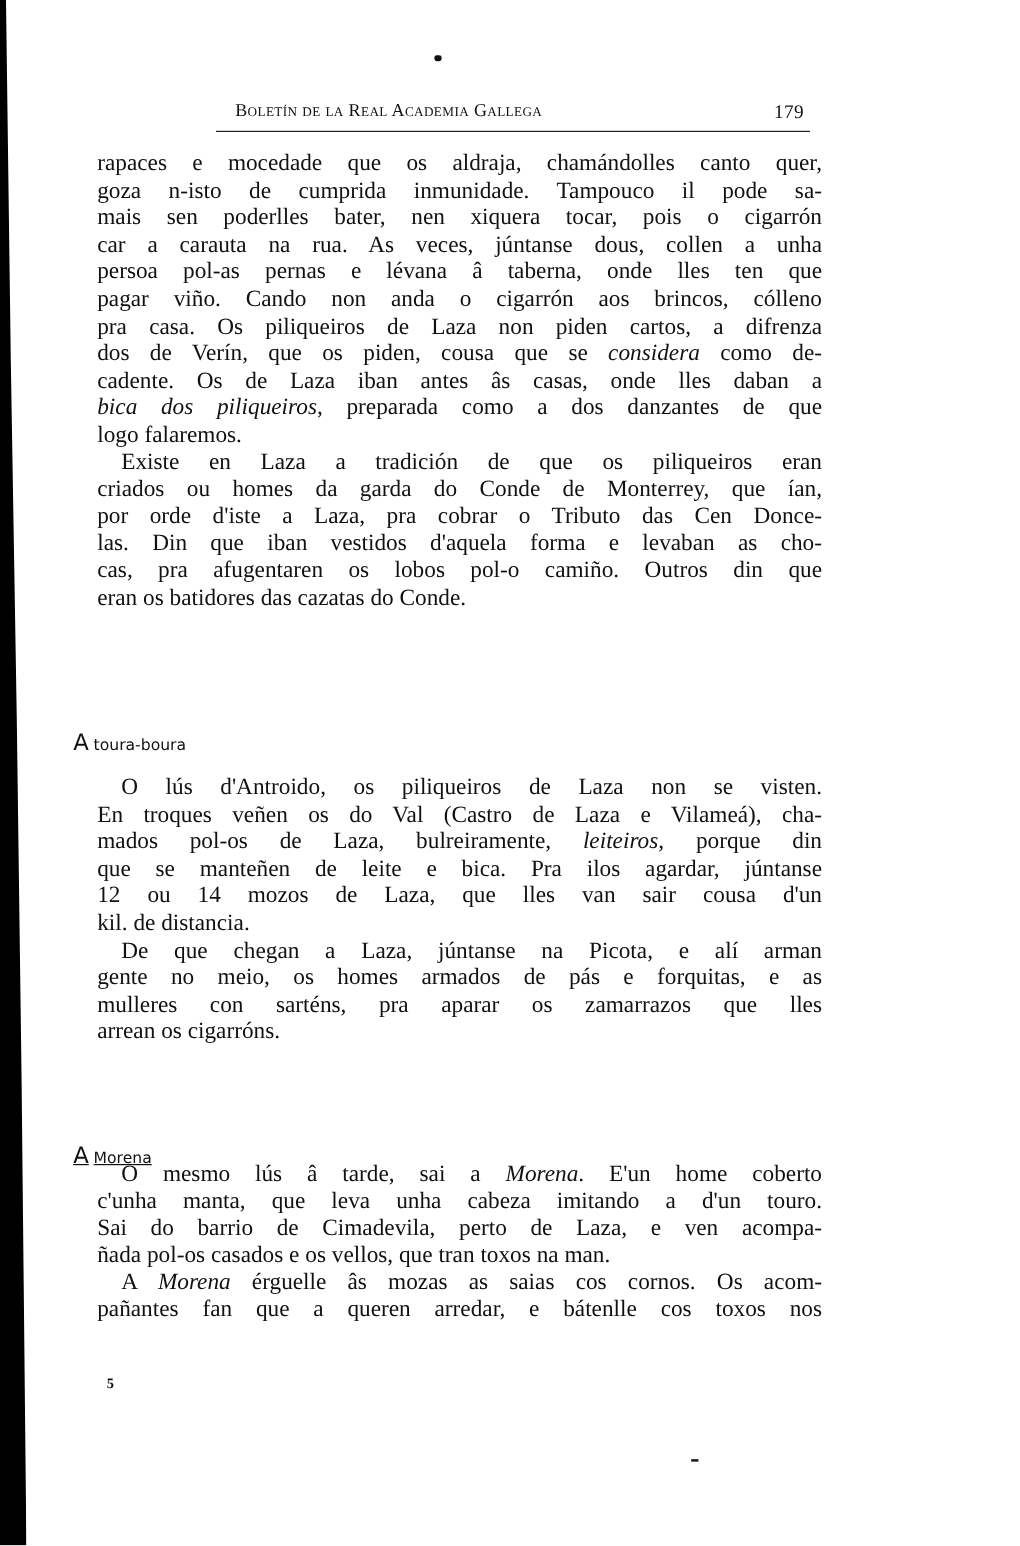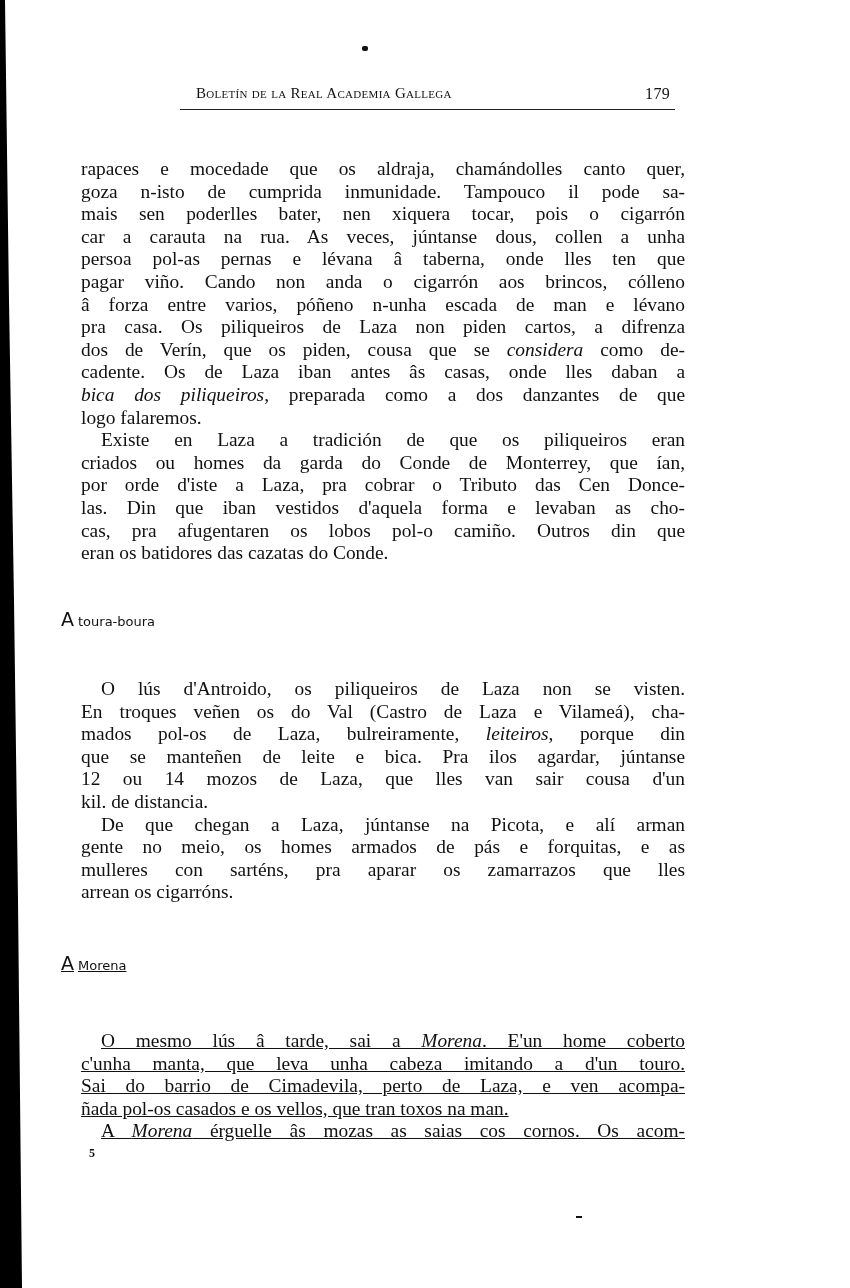--- a/index.html
+++ b/index.html
@@ -14,21 +14,21 @@
     }
     .stray-mark { position: absolute; left: 362px; top: 46px; width: 6px; height: 5px; background: #111; border-radius: 2px; }
     .stray-dash { position: absolute; left: 576px; top: 1216px; width: 6px; height: 2px; background: #111; }
     .running-head {
       position: absolute; left: 196px; top: 85px; width: 480px; height: 20px;
       font-variant: small-caps; font-size: 15px; letter-spacing: 0.3px;
     }
     .running-head .title { position: absolute; left: 0; top: 0; }
     .running-head .page-num { position: absolute; right: 6px; top: 0; font-size: 16px; }
     .head-rule { position: absolute; left: 180px; top: 109px; width: 495px; height: 1px; background: #222; }
-    .column { position: absolute; left: 81px; top: 126px; width: 604px; margin-top: 32px; }
+    .column { position: absolute; left: 81px; top: 126px; width: 604px; }
     .para { margin: 0; font-size: 19.4px; line-height: 22.6px; text-align: justify; text-align-last: left; }
     .para .ln { display: block; white-space: nowrap; text-align: justify; text-align-last: justify; }
     .para .ln.last { text-align-last: left; }
     .para.indent .ln.first { padding-left: 20px; }
     .section-heading {
       font-family: "DejaVu Sans", "Liberation Sans", sans-serif; font-size: 13px;
       margin: 0; height: 22px; line-height: 22px; position: absolute; left: 61px;
     }
     .section-heading .cap { font-size: 19px; margin-right: 4px; }
     .foot-sig { position: absolute; left: 89px; top: 1146px; font-size: 12px; font-weight: bold; }
@@ -48,21 +48,20 @@
 <div class="head-rule"></div>
 
 <div class="column" style="top:126px;">
   <div class="para">
     <span class="ln">rapaces e mocedade que os aldraja, chamándolles canto quer,</span>
     <span class="ln">goza n-isto de cumprida inmunidade. Tampouco il pode sa-</span>
     <span class="ln">mais sen poderlles bater, nen xiquera tocar, pois o cigarrón</span>
     <span class="ln">car a carauta na rua. As veces, júntanse dous, collen a unha</span>
     <span class="ln">persoa pol-as pernas e lévana â taberna, onde lles ten que</span>
     <span class="ln">pagar viño. Cando non anda o cigarrón aos brincos, cólleno</span>
-    <span class="ln">â forza entre varios, póñeno n-unha escada de man e lévano</span>
     <span class="ln">pra casa. Os piliqueiros de Laza non piden cartos, a difrenza</span>
     <span class="ln">dos de Verín, que os piden, cousa que se <i>considera</i> como de-</span>
     <span class="ln">cadente. Os de Laza iban antes âs casas, onde lles daban a</span>
     <span class="ln"><i>bica dos piliqueiros</i>, preparada como a dos danzantes de que</span>
     <span class="ln last">logo falaremos.</span>
   </div>
   <div class="para indent">
     <span class="ln first">Existe en Laza a tradición de que os piliqueiros eran</span>
     <span class="ln">criados ou homes da garda do Conde de Monterrey, que ían,</span>
     <span class="ln">por orde d'iste a Laza, pra cobrar o Tributo das Cen Donce-</span>
@@ -88,25 +87,26 @@
     <span class="ln first">De que chegan a Laza, júntanse na Picota, e alí arman</span>
     <span class="ln">gente no meio, os homes armados de pás e forquitas, e as</span>
     <span class="ln">mulleres con sarténs, pra aparar os zamarrazos que lles</span>
     <span class="ln last">arrean os cigarróns.</span>
   </div>
 </div>
 
 <div class="section-heading" style="top:952px;text-decoration:underline;">
   <span class="cap">A</span><span>Morena</span>
 </div>
-<div class="column" style="top:998px;text-decoration:underline;">
+<div class="column" style="top:968px;">
   <div class="para indent">
     <span class="ln first">O mesmo lús â tarde, sai a <i>Morena</i>. E'un home coberto</span>
     <span class="ln">c'unha manta, que leva unha cabeza imitando a d'un touro.</span>
     <span class="ln">Sai do barrio de Cimadevila, perto de Laza, e ven acompa-</span>
     <span class="ln last">ñada pol-os casados e os vellos, que tran toxos na man.</span>
   </div>
   <div class="para indent">
     <span class="ln first">A <i>Morena</i> érguelle âs mozas as saias cos cornos. Os acom-</span>
+    <span class="ln">pañantes fan que a queren arredar, e bátenlle cos toxos nos</span>
   </div>
 </div>
 
 <div class="foot-sig">5</div>
 
 </body></html>

